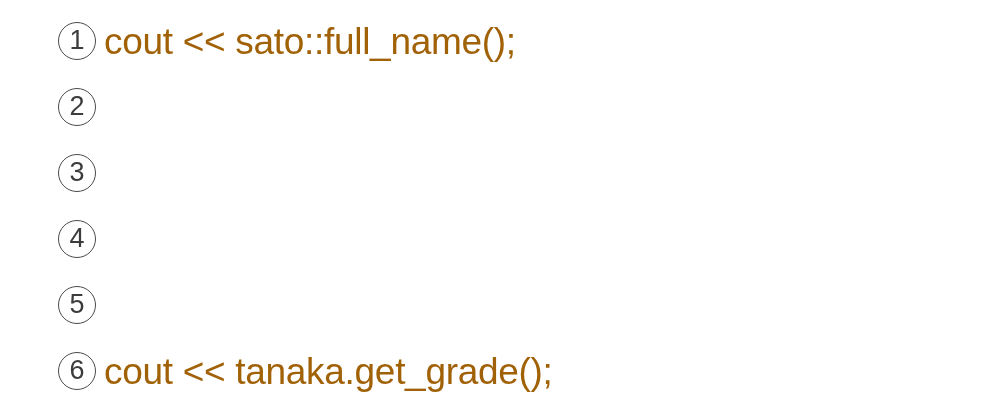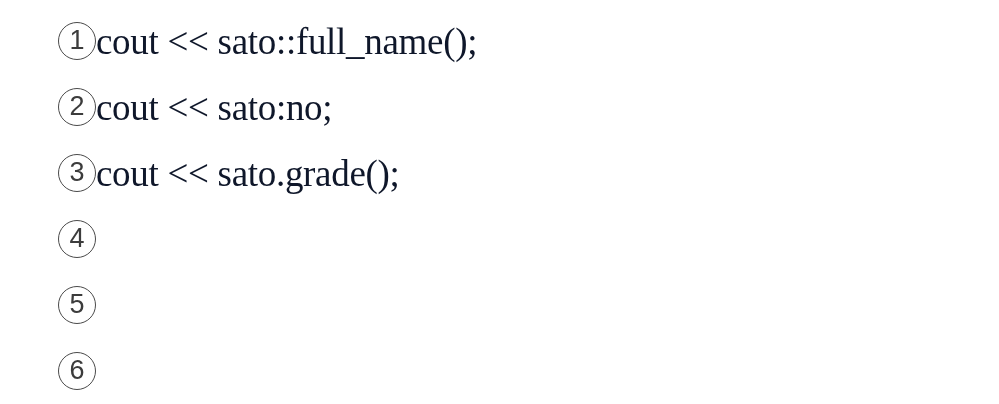--- a/index.html
+++ b/index.html
@@ -40,55 +40,54 @@
     box-sizing: border-box;
     color: #3c3c3c;
     font-family: "Liberation Sans", sans-serif;
     font-size: 27px;
     font-weight: 400;
     line-height: 1;
     letter-spacing: 0;
     padding-bottom: 1px;
   }
   .line-text {
-    color: #0f172a;
-    font-family: Liberation Serif, serif;
+    color: #a16207;
+    font-family: Liberation Sans, sans-serif;
     font-size: 37px;
     font-weight: 400;
     letter-spacing: -0.3px;
     line-height: 1;
-    margin-left: 0;
+    margin-left: 8px;
     white-space: pre;
   }
 </style>
 </head>
 <body>
 
 <div id="code-sheet">
 
   <div class="code-line">
     <span class="line-marker">1</span>
     <span class="line-text">cout &lt;&lt; sato::full_name();</span>
   </div>
 
   <div class="code-line">
     <span class="line-marker">2</span>
-    <span class="line-text">cout &lt;&lt; sato:no;</span>
   </div>
 
   <div class="code-line">
     <span class="line-marker">3</span>
-    <span class="line-text">cout &lt;&lt; sato.grade();</span>
   </div>
 
   <div class="code-line">
     <span class="line-marker">4</span>
   </div>
 
   <div class="code-line">
     <span class="line-marker">5</span>
   </div>
 
   <div class="code-line">
     <span class="line-marker">6</span>
+    <span class="line-text">cout &lt;&lt; tanaka.get_grade();</span>
   </div>
 
 </div>
 
 </body></html>

